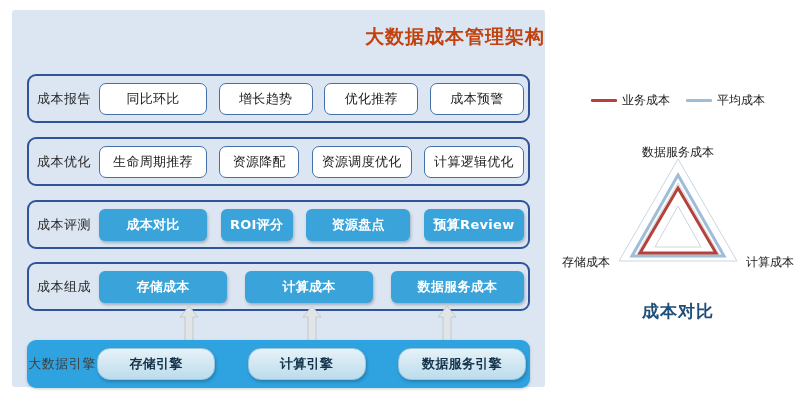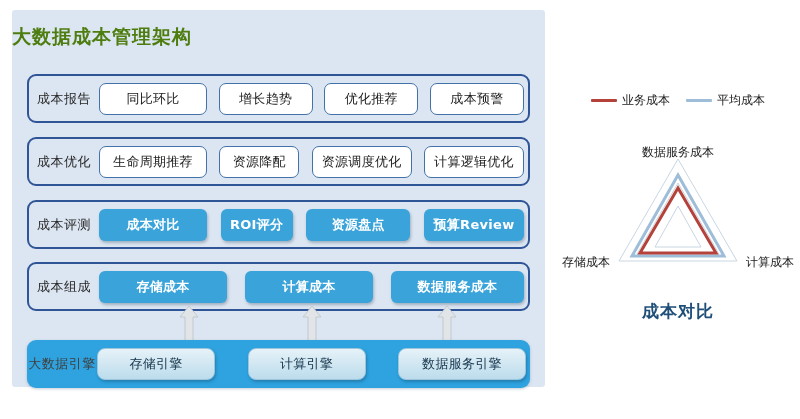--- a/index.html
+++ b/index.html
@@ -12,22 +12,22 @@
   }
 
   
   #arch-panel{
     position:absolute;left:12px;top:10px;width:533px;height:377px;
     background:#dce6f2;
     border-radius:3px;
   }
   #arch-title{
     position:absolute;left:0;top:14px;width:533px;
-    text-align:left;
-    font-size:19px;font-weight:bold;color:#4d7c0f;
+    text-align:right;
+    font-size:19px;font-weight:bold;color:#c2410c;
     letter-spacing:1px;
   }
 
   .layer-row{
     position:absolute;left:15px;width:503px;height:49px;
     border:2px solid #2f5597;
     border-radius:9px;
     background:#dce6f2;
     display:flex;align-items:center;
     box-sizing:border-box;
@@ -78,22 +78,22 @@
     background:#2ea3e0;
     border-radius:9px;
     display:flex;align-items:center;
     box-sizing:border-box;
     box-shadow:0 1px 3px rgba(60,90,120,.3);
   }
   #engine-band .layer-label{color:#404040;font-size:13px;}
   .chip.light{
     background:linear-gradient(180deg,#e6f2f8 0%,#bcdcec 100%);
     border:1px solid #9dc6dc;
-    border-radius:8px;
-    color:#14334a;font-weight:normal;
+    border-radius:13px;
+    color:#14334a;font-weight:bold;
     box-shadow:1px 2px 3px rgba(20,60,90,.35);
   }
 
   
   .up-arrow{
     position:absolute;width:20px;height:36px;
   }
 
   
   #radar-panel{

